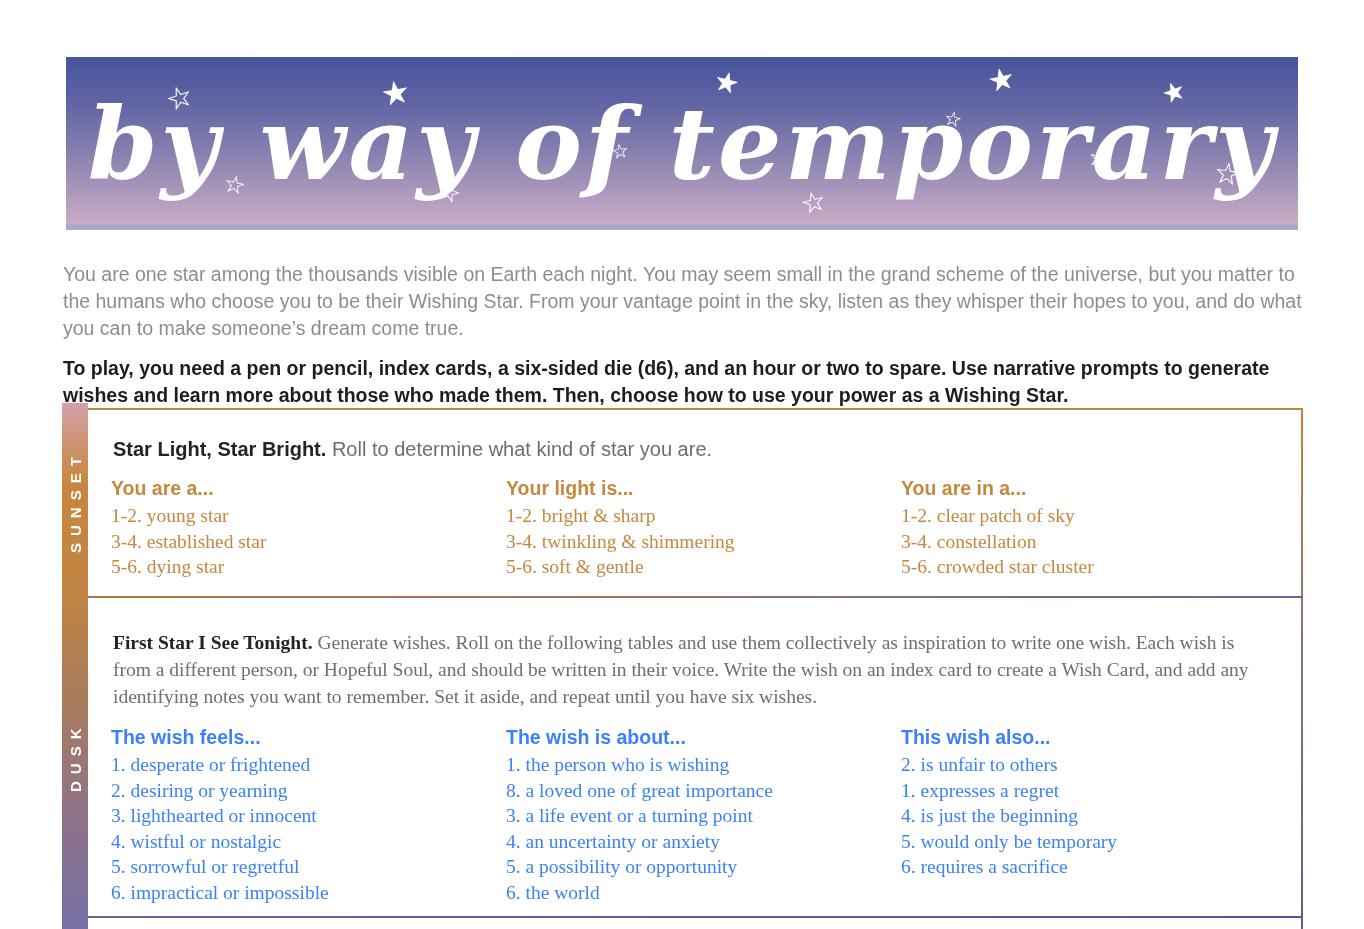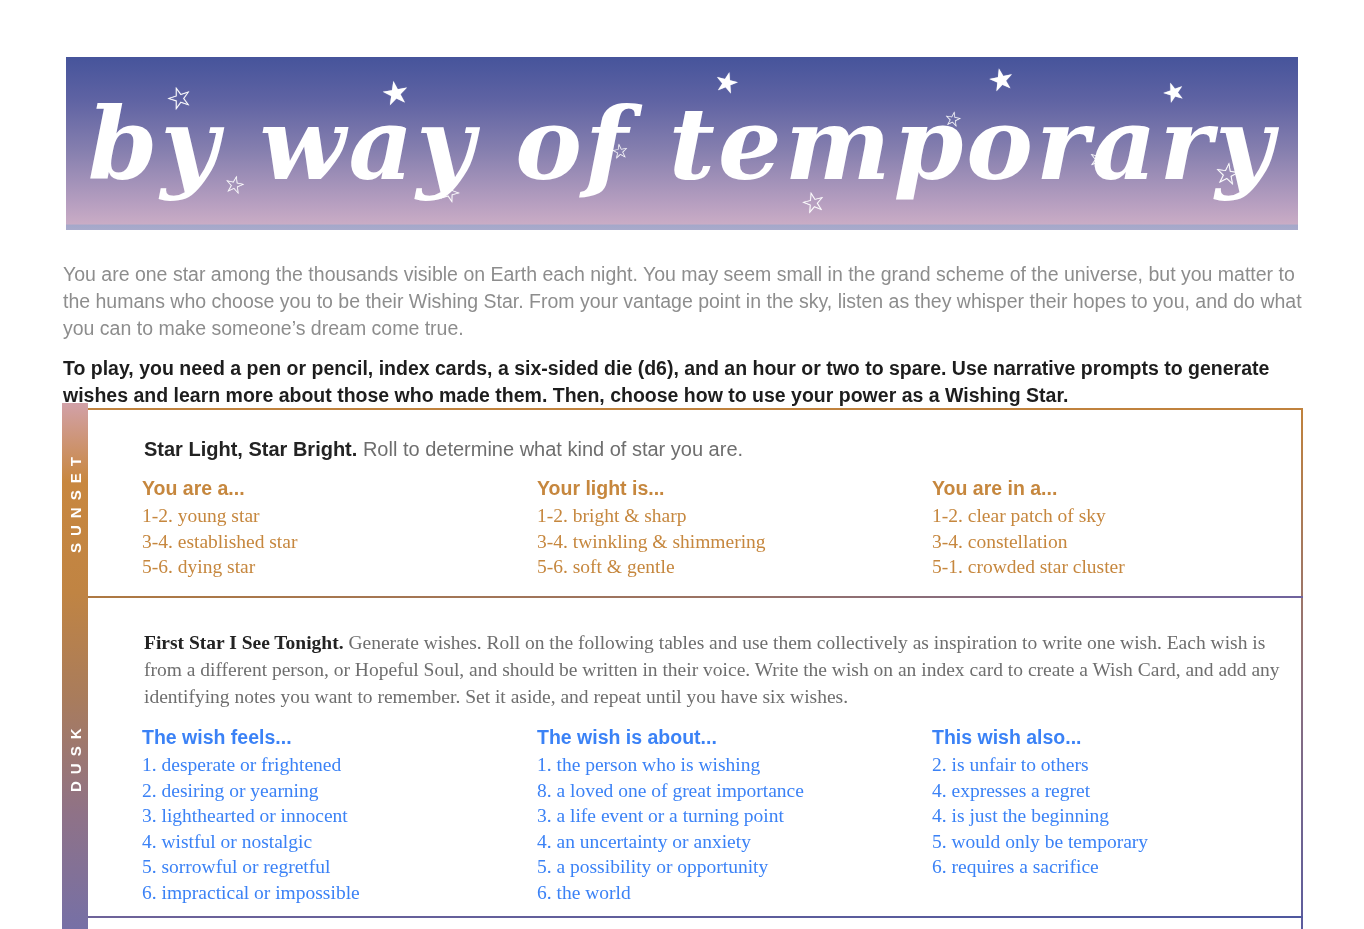--- a/index.html
+++ b/index.html
@@ -58,21 +58,21 @@
 
   .box {
     position:absolute; left:26px; top:5px; right:0; bottom:0;
     border-top:2px solid #C0823D; background:#ffffff;
   }
   .box-right-border {
     position:absolute; right:0; top:0; bottom:0; width:2px;
     background:linear-gradient(180deg, #C0823D 0%, #8A6F80 55%, #5C5C9E 100%);
   }
 
-  .section { position:absolute; left:0; right:2px;padding-left:31px; }
+  .section { position:absolute; left:0; right:2px; }
   .section-sunset { top:0; height:186px; }
   .section-dusk   { top:188px; bottom:0; }
 
   .divider1 {
     position:absolute; left:0; right:0; top:186px; height:2px;
     background:linear-gradient(90deg, #AE7942 0%, #9B7363 50%, #6F639E 100%);
   }
   .divider2 {
     position:absolute; left:0; right:0; top:506px; height:2px;
     background:linear-gradient(90deg, #6E6399 0%, #4F589E 100%);
@@ -148,21 +148,21 @@
               <li>1-2. bright &amp; sharp</li>
               <li>3-4. twinkling &amp; shimmering</li>
               <li>5-6. soft &amp; gentle</li>
             </ul>
           </div>
           <div class="col">
             <p class="col-header">You are in a...</p>
             <ul>
               <li>1-2. clear patch of sky</li>
               <li>3-4. constellation</li>
-              <li>5-1. crowded star cluster</li>
+              <li>5-6. crowded star cluster</li>
             </ul>
           </div>
         </div>
       </div>
 
       <div class="divider1"></div>
 
       <div class="section section-dusk">
         <p class="section-heading"><span class="heading-bold">First Star I See Tonight.</span><span class="heading-rest"> Generate wishes. Roll on the following tables and use them collectively as inspiration to write one wish. Each wish is from a different person, or Hopeful Soul, and should be written in their voice. Write the wish on an index card to create a Wish Card, and add any identifying notes you want to remember. Set it aside, and repeat until you have six wishes.</span></p>
 
@@ -186,21 +186,21 @@
               <li>3. a life event or a turning point</li>
               <li>4. an uncertainty or anxiety</li>
               <li>5. a possibility or opportunity</li>
               <li>6. the world</li>
             </ul>
           </div>
           <div class="col">
             <p class="col-header">This wish also...</p>
             <ul>
               <li>2. is unfair to others</li>
-              <li>4. expresses a regret</li>
+              <li>1. expresses a regret</li>
               <li>4. is just the beginning</li>
               <li>5. would only be temporary</li>
               <li>6. requires a sacrifice</li>
             </ul>
           </div>
         </div>
       </div>
 
       <div class="divider2"></div>
     </div>

